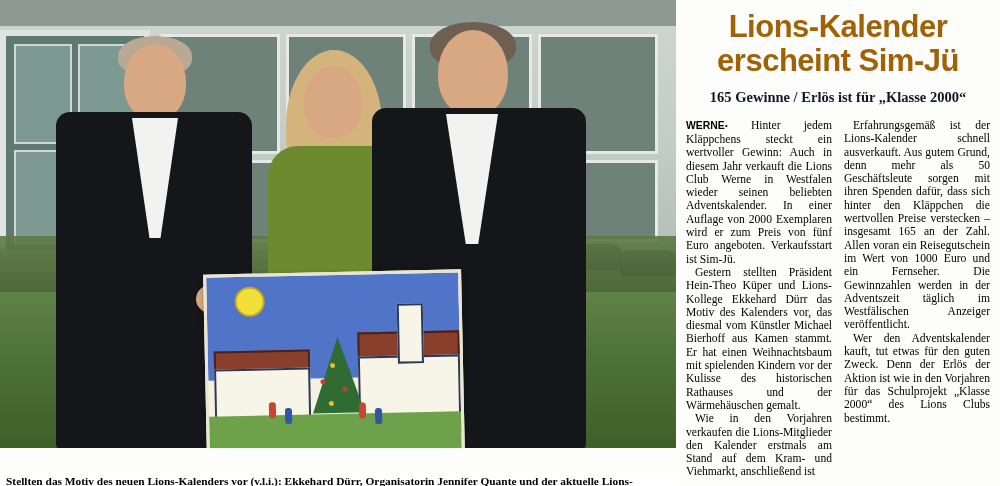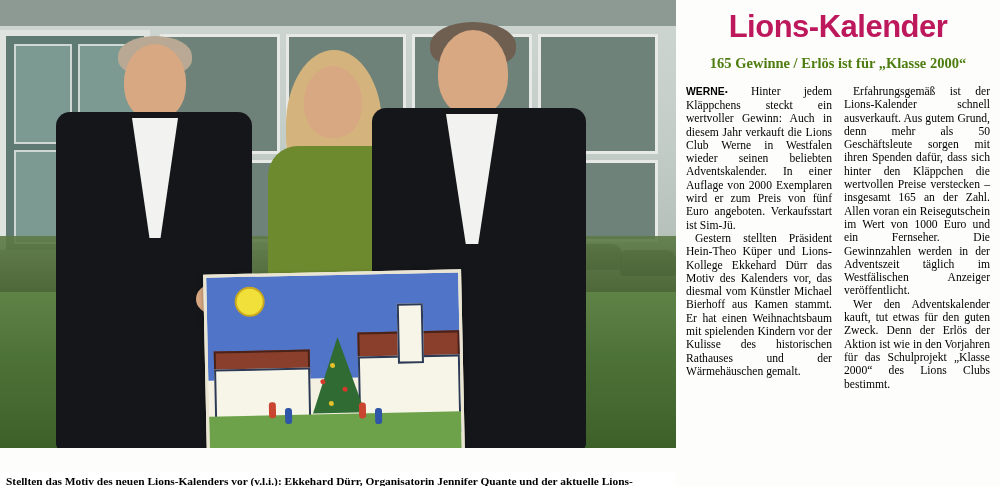--- a/index.html
+++ b/index.html
@@ -154,31 +154,31 @@
     padding: 4px 10px 0 10px;
     box-sizing: border-box;
   }
   .headline {
     font-family: "Liberation Sans", sans-serif;
     font-weight: bold;
     font-size: 31px;
     line-height: 34px;
     text-align: center;
     letter-spacing: -0.5px;
-    color: #be185d;
+    color: #a16207;
     margin: 6px 0 0 0;
   }
   .subhead {
     font-family: "Liberation Serif", serif;
     font-weight: bold;
     font-size: 14.5px;
     line-height: 18px;
     text-align: center;
     margin: 10px 0 8px 0;
-    color: #4d7c0f;
+    color: #0f172a;
   }
   .rule {
     height: 1px;
     background: #000;
     margin: 2px 0 4px 0;
     opacity: 0;
   }
   .cols {
     display: flex;
     gap: 12px;
@@ -283,28 +283,30 @@
       <span>Stellten das Motiv des neuen Lions-Kalenders vor (v.l.i.): Ekkehard Dürr, Organisatorin Jennifer Quante und der aktuelle Lions-Präsident</span><br>
       <span>Hein-Theo Küper.</span>
       <span class="bullet">•</span>
       <span>Foto: Brauer</span>
     </div>
   </div>
 
   <div class="text-col">
     <div class="headline">
       <span>Lions-Kalender</span><br>
+      <span>erscheint Sim-Jü</span>
     </div>
     <div class="subhead">165 Gewinne / Erlös ist für „Klasse 2000“</div>
     <div class="rule"></div>
 
     <div class="cols">
       <div class="col">
         <p class="first"><span class="dateline">WERNE</span><span class="bullet">•</span> <span>Hinter jedem Kläppchens steckt ein wertvoller Gewinn: Auch in diesem Jahr verkauft die Lions Club Werne in Westfalen wieder seinen beliebten Adventskalender. In einer Auflage von 2000 Exemplaren wird er zum Preis von fünf Euro angeboten. Verkaufsstart ist Sim-Jü.</span></p>
         <p>Gestern stellten Präsident Hein-Theo Küper und Lions-Kollege Ekkehard Dürr das Motiv des Kalenders vor, das diesmal vom Künstler Michael Bierhoff aus Kamen stammt. Er hat einen Weihnachtsbaum mit spielenden Kindern vor der Kulisse des historischen Rathauses und der Wärmehäuschen gemalt.</p>
+        <p>Wie in den Vorjahren verkaufen die Lions-Mitglieder den Kalender erstmals am Stand auf dem Kram- und Viehmarkt, anschließend ist</p>
       </div>
       <div class="col">
         <p>Erfahrungsgemäß ist der Lions-Kalender schnell ausverkauft. Aus gutem Grund, denn mehr als 50 Geschäftsleute sorgen mit ihren Spenden dafür, dass sich hinter den Kläppchen die wertvollen Preise verstecken – insgesamt 165 an der Zahl. Allen voran ein Reisegutschein im Wert von 1000 Euro und ein Fernseher. Die Gewinnzahlen werden in der Adventszeit täglich im Westfälischen Anzeiger veröffentlicht.</p>
         <p><span>Wer den Adventskalender kauft, tut etwas für den guten Zweck. Denn der Erlös der Aktion ist wie in den Vorjahren für das Schulprojekt „Klasse 2000“ des Lions Clubs bestimmt.</span> </p>
       </div>
     </div>
   </div>
 
 </div>
 

